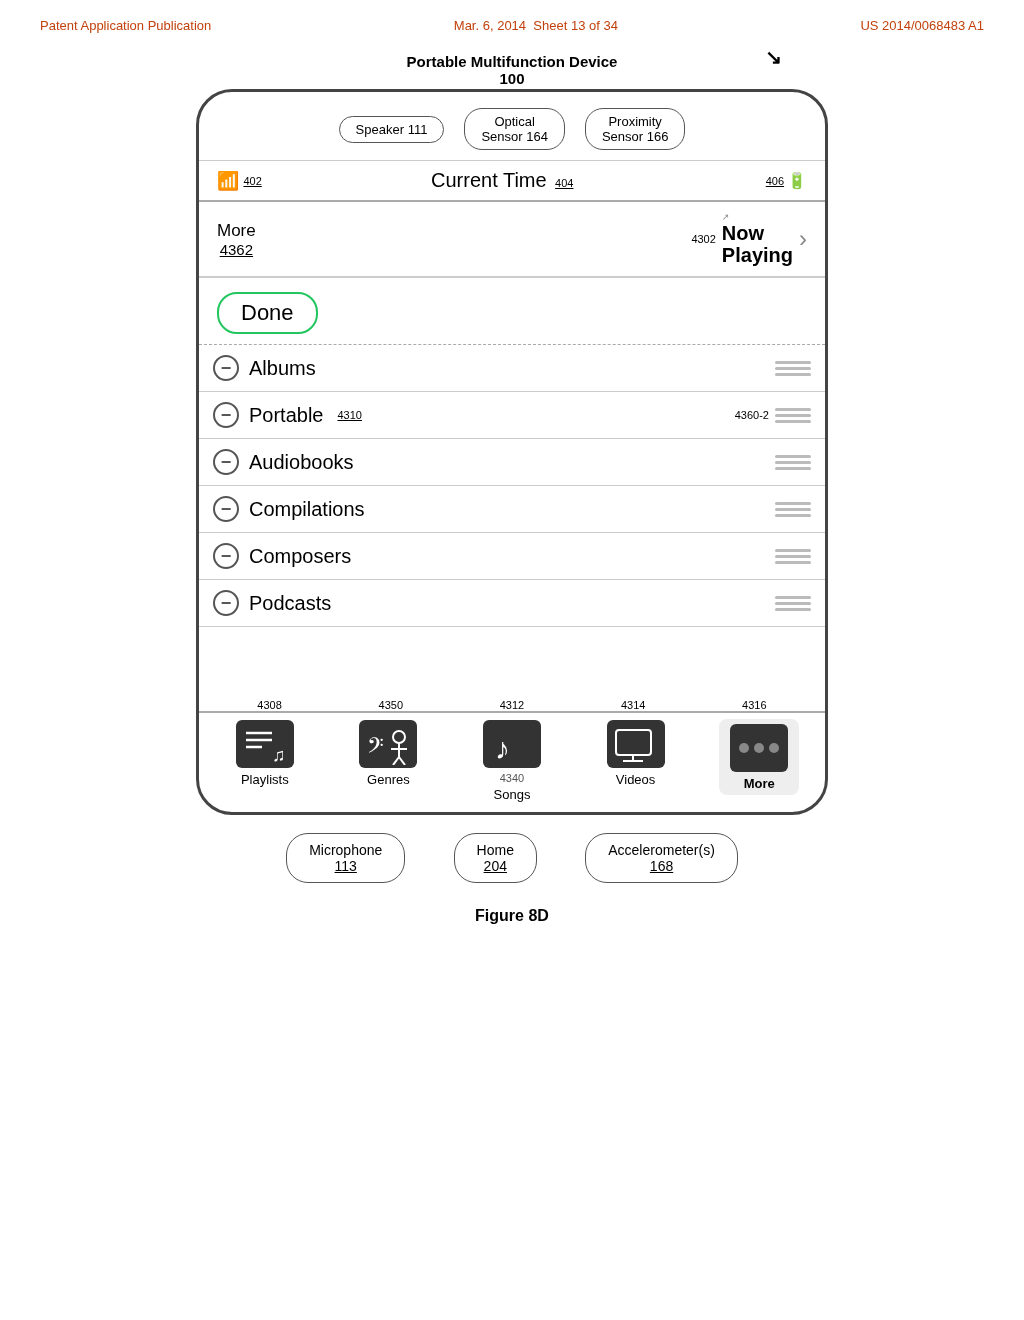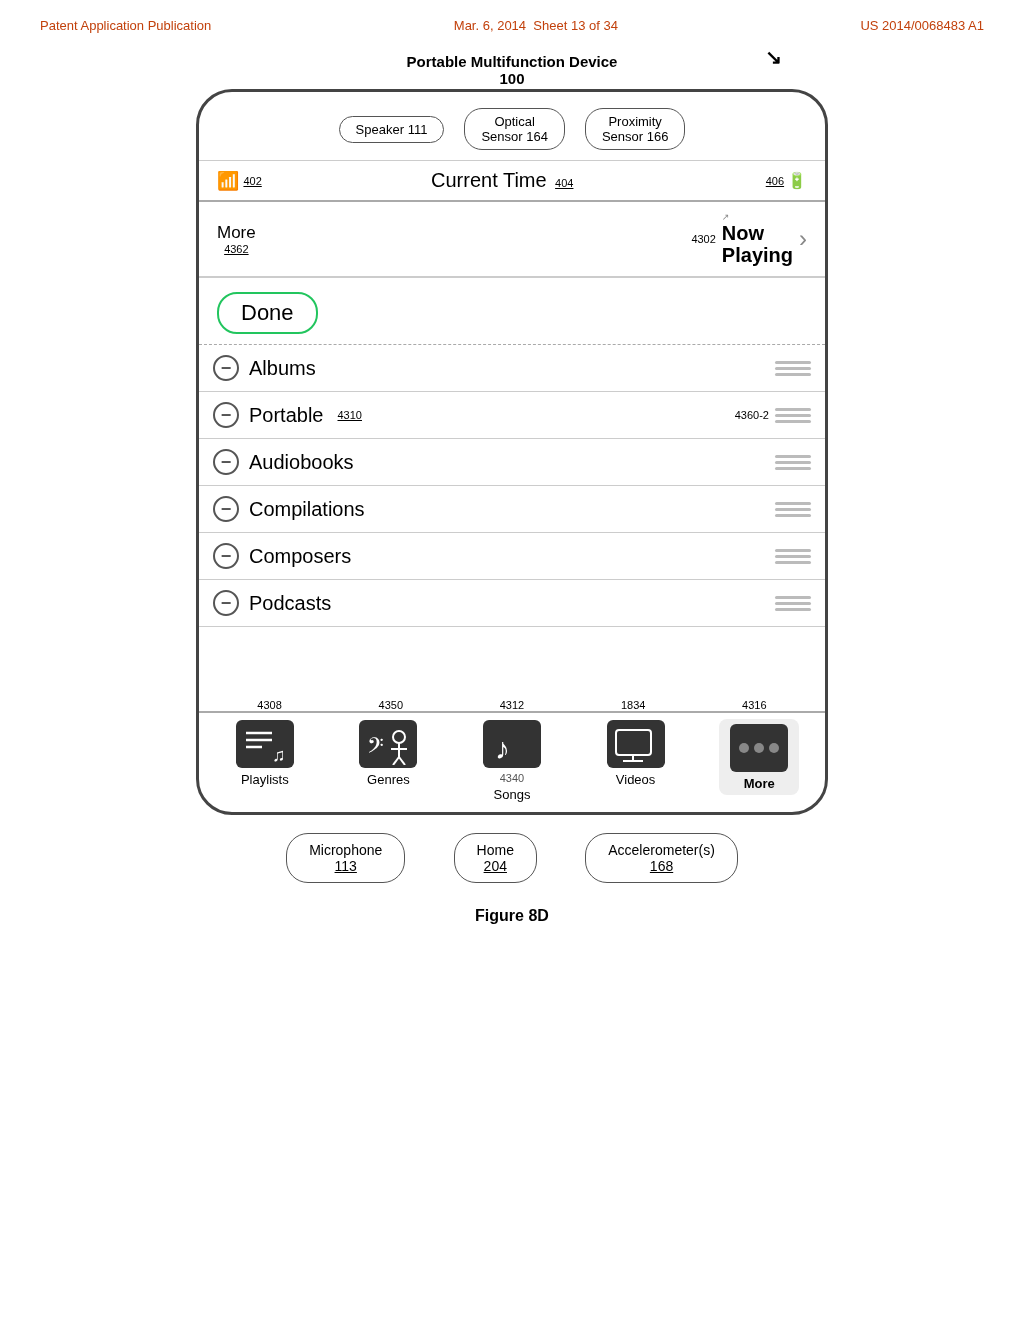--- a/index.html
+++ b/index.html
@@ -284,21 +284,21 @@
         </div>
         <div style="display:flex; align-items:center; gap:3px;margin-left:23px;">
           <span style="font-size:11px; text-decoration:underline;">406</span>
           <span style="font-size:16px;">🔋</span>
         </div>
       </div>
 
       <div class="nav-bar">
         <div style="display:flex; flex-direction:column; align-items:center;">
           <span style="font-size:17px;">More</span>
-          <span style="font-size:11px; text-decoration:underline;">4362</span>
+          <span style="font-size:15px; text-decoration:underline;">4362</span>
         </div>
         <div style="display:flex; align-items:center; gap:6px;">
           <span style="font-size:11px;">4302</span>
           <div style="display:flex; flex-direction:column; align-items:flex-start;">
             <span style="font-size:9px; color:#888;">↗</span>
             <span style="font-size:20px; font-weight:bold; line-height:1.1;">Now<br>Playing</span>
           </div>
           <span class="nav-chevron">›</span>
         </div>
       </div>
@@ -386,21 +386,21 @@
         </div>
 
       </div>
 
       <div class="empty-space"></div>
 
       <div style="display:flex; justify-content:space-around; padding:2px 10px 0 10px;">
         <span style="font-size:11px;">4308</span>
         <span style="font-size:11px;">4350</span>
         <span style="font-size:11px;">4312</span>
-        <span style="font-size:11px;">1834</span>
+        <span style="font-size:11px;">4314</span>
         <span style="font-size:11px;">4316</span>
       </div>
 
       <div class="tab-bar">
 
         <div class="tab-item">
           <div class="tab-icon">
             <div class="tab-icon-img tab-icon-dark">
               <svg width="50" height="42" viewBox="0 0 50 42">
 

